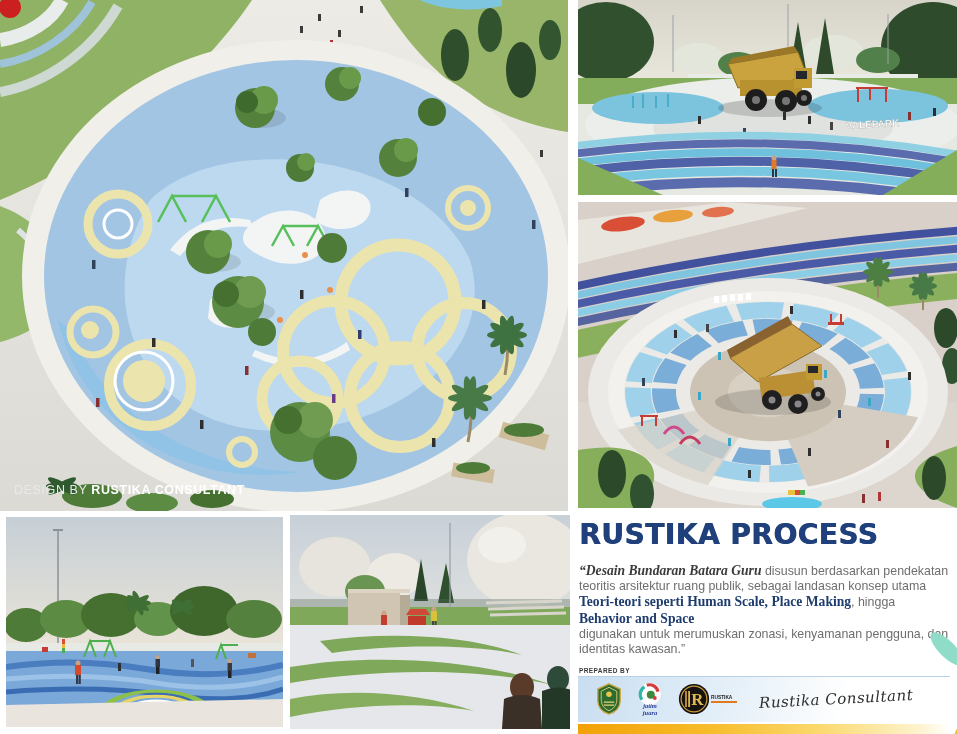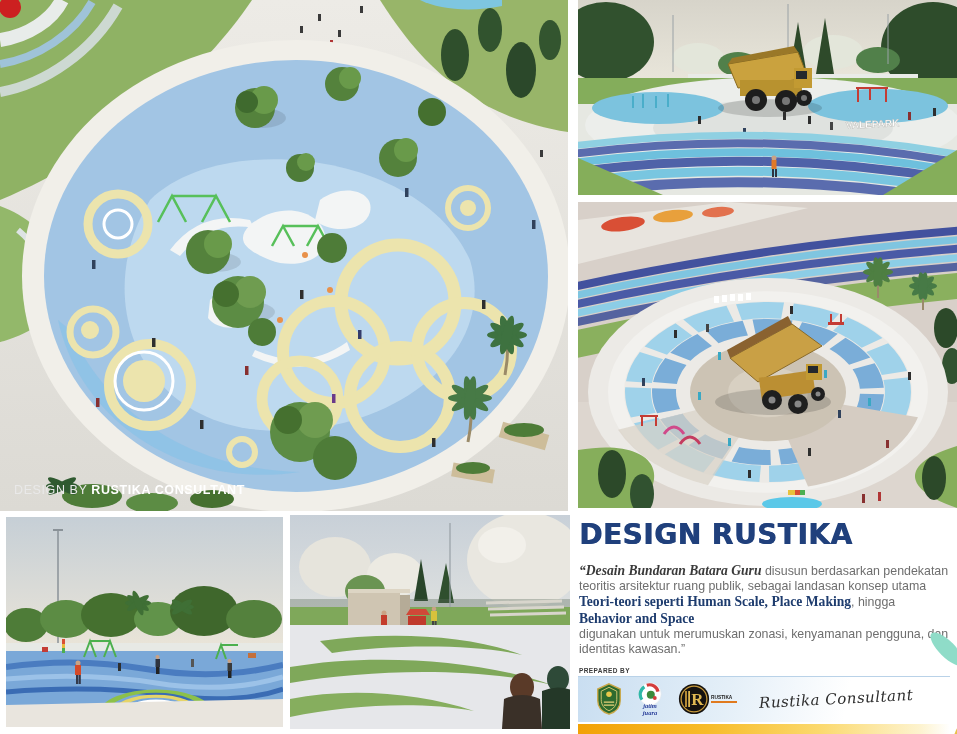--- a/index.html
+++ b/index.html
@@ -606,21 +606,21 @@
       <g>
         <ellipse cx="232" cy="172" rx="12" ry="14" fill="#5a3a28"></ellipse>
         <path d="M214,184 q18,-8 36,0 l2,30 l-40,0 Z" fill="#3a3028"></path>
         <ellipse cx="268" cy="164" rx="11" ry="13" fill="#2e4a38"></ellipse>
         <path d="M252,176 q16,-7 32,0 l0,38 l-32,0 Z" fill="#243828"></path>
       </g>
     </svg>
   </div>
 
   <div id="design-process-panel">
-    <h1 class="dp-heading">DESIGN RUSTIKA</h1>
+    <h1 class="dp-heading">RUSTIKA PROCESS</h1>
     <p class="dp-quote"><span class="seg-bold-italic">“Desain Bundaran Batara Guru</span><span> disusun berdasarkan pendekatan teoritis arsitektur ruang publik, sebagai landasan konsep utama </span><span class="seg-bold">Teori-teori seperti Human Scale, Place Making</span><span>, hingga </span><span class="seg-bold">Behavior and Space</span><br><span> digunakan untuk merumuskan zonasi, kenyamanan pengguna, dan identitas kawasan.”</span></p>
     <div class="dp-prepared">PREPARED BY</div>
 
     <div class="logo-band">
       <div class="logo">
         <svg width="26" height="32" viewBox="0 0 30 37">
           <path d="M15,1 L28,7 V20 C28,29 22,34 15,36 C8,34 2,29 2,20 V7 Z" fill="#2e6b2e" stroke="#caa84a" stroke-width="1.6"></path>
           <path d="M15,5 L24,9.5 V19 C24,26 20,30 15,32 C10,30 6,26 6,19 V9.5 Z" fill="none" stroke="#e8d27a" stroke-width="1"></path>
           <circle cx="15" cy="13" r="3.2" fill="#e8c84a"></circle>
           <path d="M9,22 h12 M9,25.5 h12" stroke="#e8d27a" stroke-width="1.4"></path>

